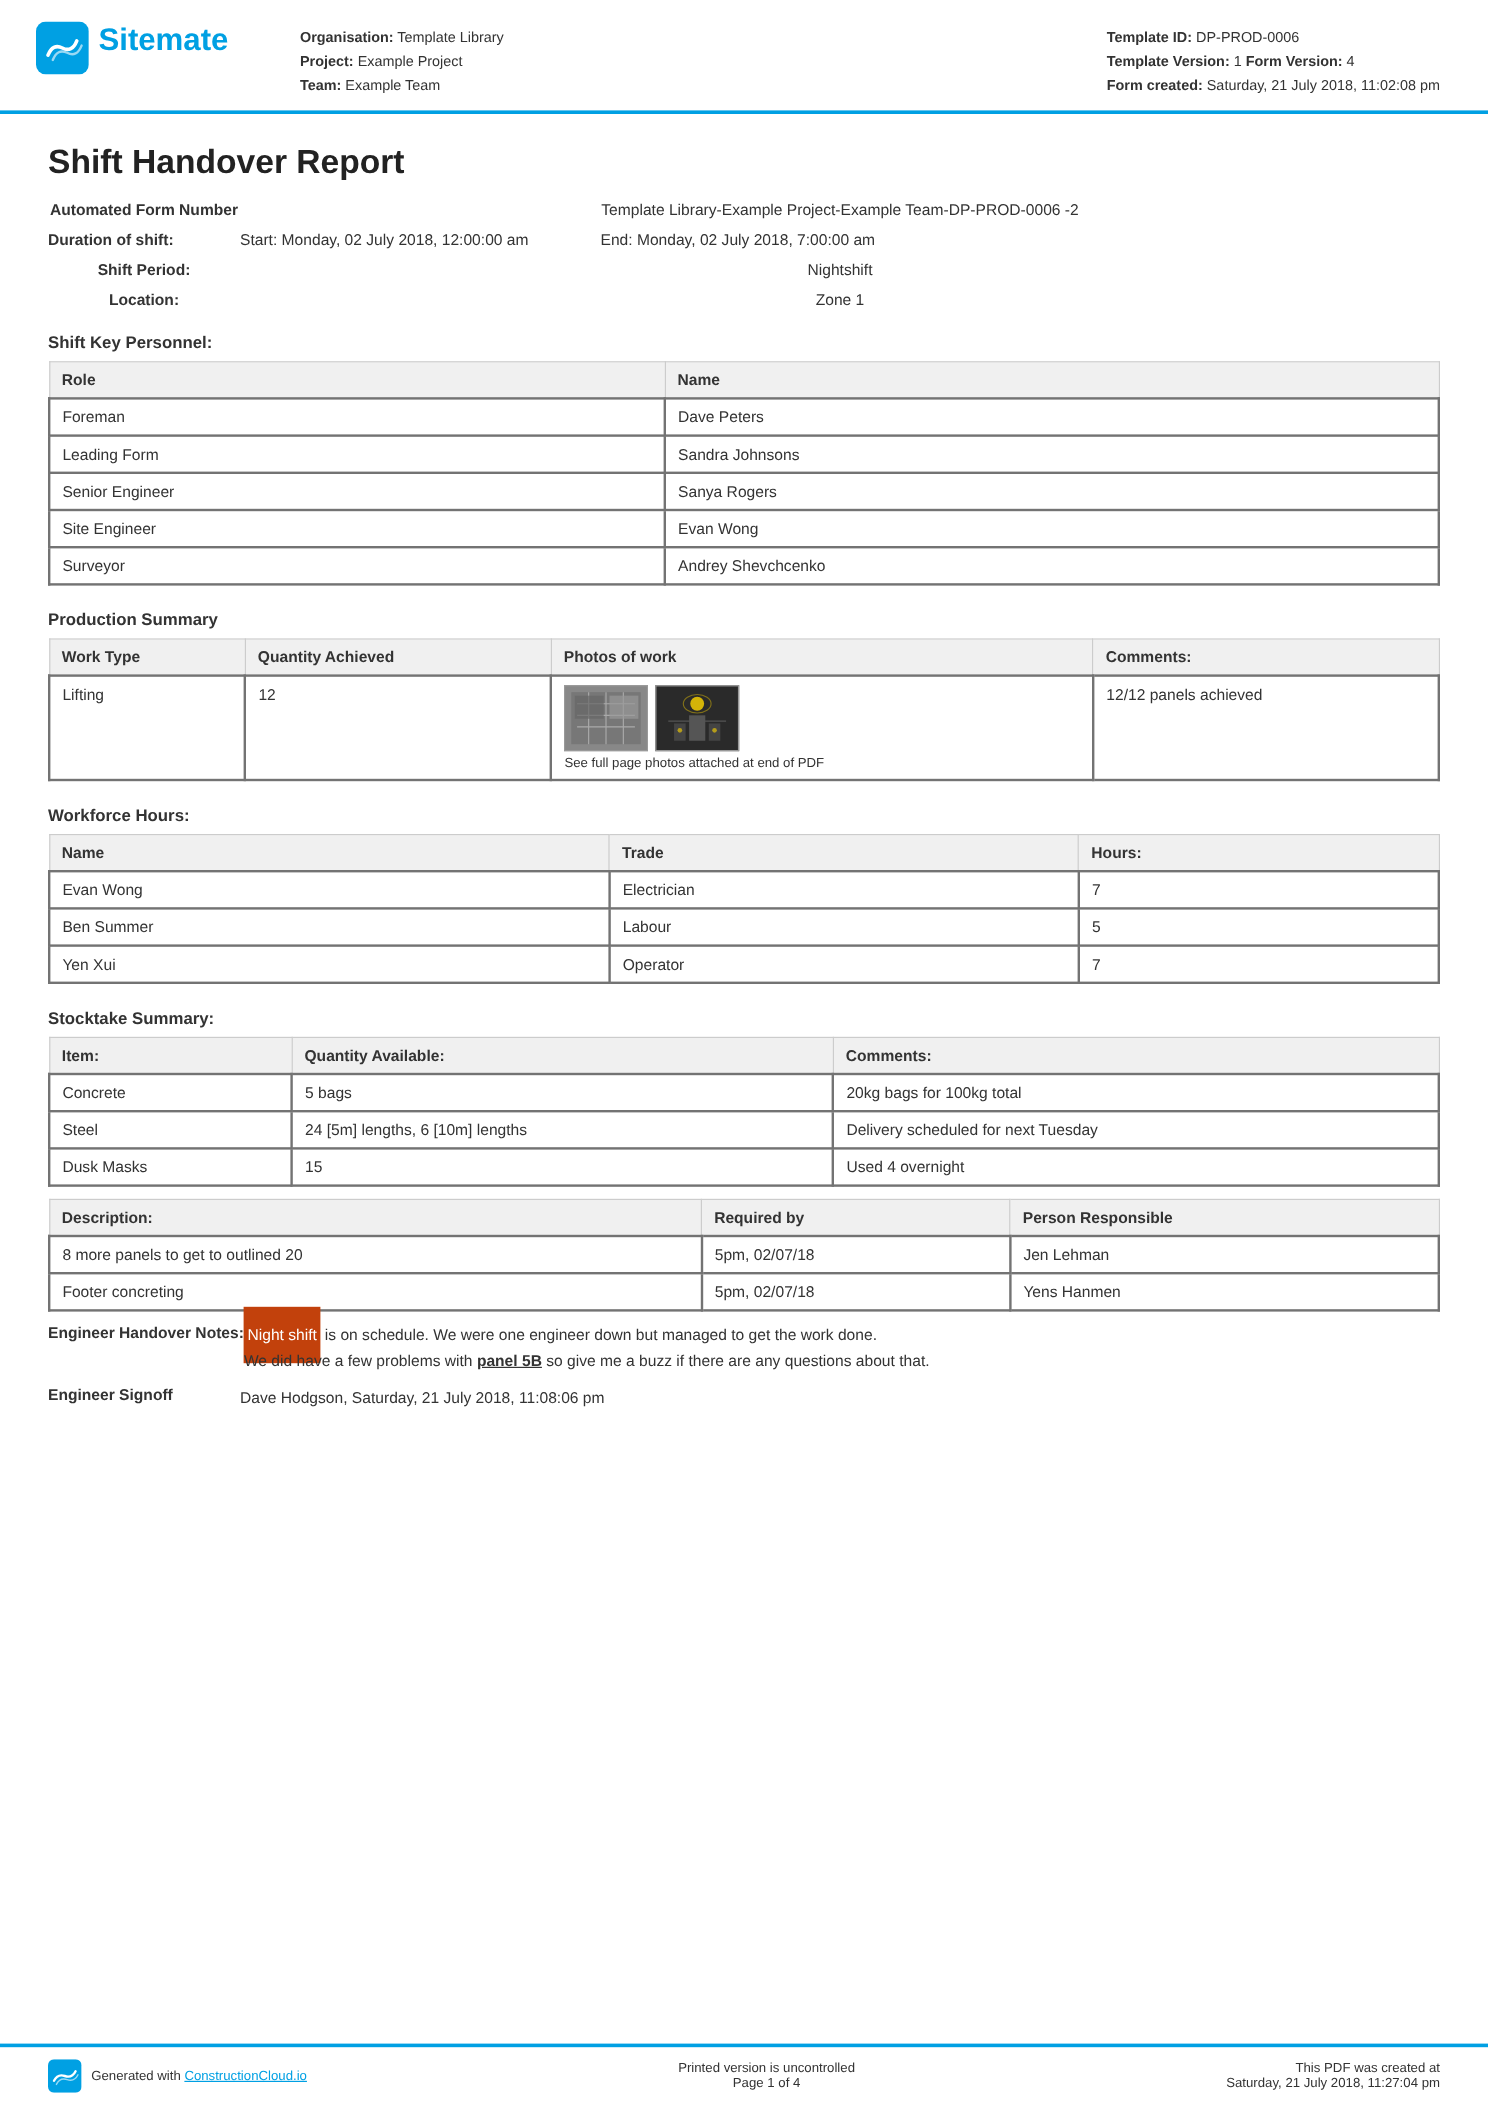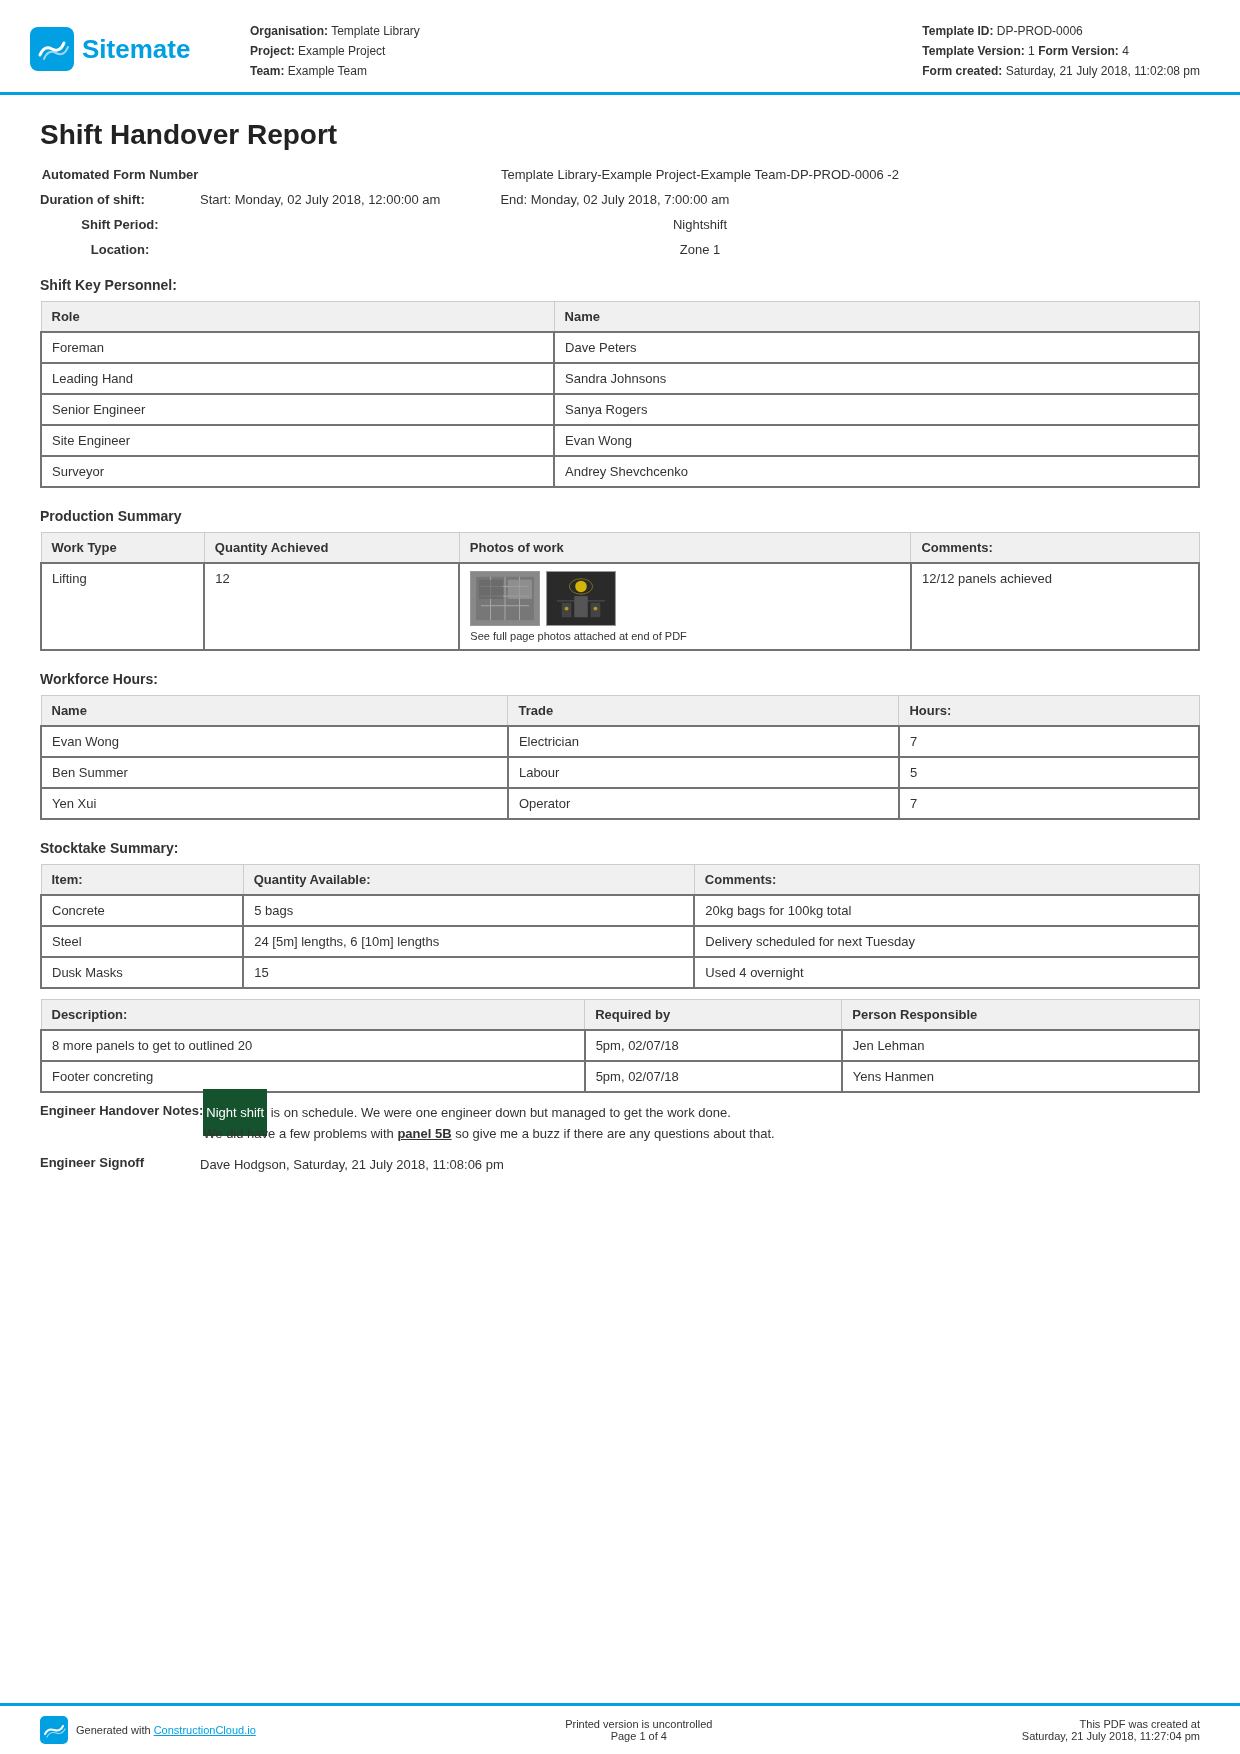--- a/index.html
+++ b/index.html
@@ -21,21 +21,20 @@
     
     .header {
       display: flex;
       align-items: stretch;
       border-bottom: 3px solid #00a0e3;
       padding: 18px 40px 12px 30px;
       gap: 20px;
     }
     .logo-area {
       display: flex;
-      align-items: center;
       gap: 8px;
       min-width: 200px;
     }
     .logo-icon {
       width: 44px;
       height: 44px;
     }
     .logo-text {
       font-size: 26px;
       font-weight: bold;
@@ -169,21 +168,21 @@
       font-weight: bold;
       min-width: 160px;
       font-size: 13px;
     }
     .notes-value {
       font-size: 13px;
       flex: 1;
       line-height: 1.6;
     }
     .highlight-text {
-      background: #14532d;
+      background: #c2410c;
       color: #fff;
       padding: 16px 3px;
     }
     .underline-bold {
       font-weight: bold;
       text-decoration: underline;
     }
 
     
     .footer {
@@ -297,21 +296,21 @@
           <th>Role</th>
           <th>Name</th>
         </tr>
       </thead>
       <tbody id="skp-tbody">
       <tr>
             <td>Foreman</td>
             <td>Dave Peters</td>
           </tr>
           <tr>
-            <td>Leading Hand</td>
+            <td>Leading Form</td>
             <td>Sandra Johnsons</td>
           </tr>
           <tr>
             <td>Senior Engineer</td>
             <td>Sanya Rogers</td>
           </tr>
           <tr>
             <td>Site Engineer</td>
             <td>Evan Wong</td>
           </tr>

